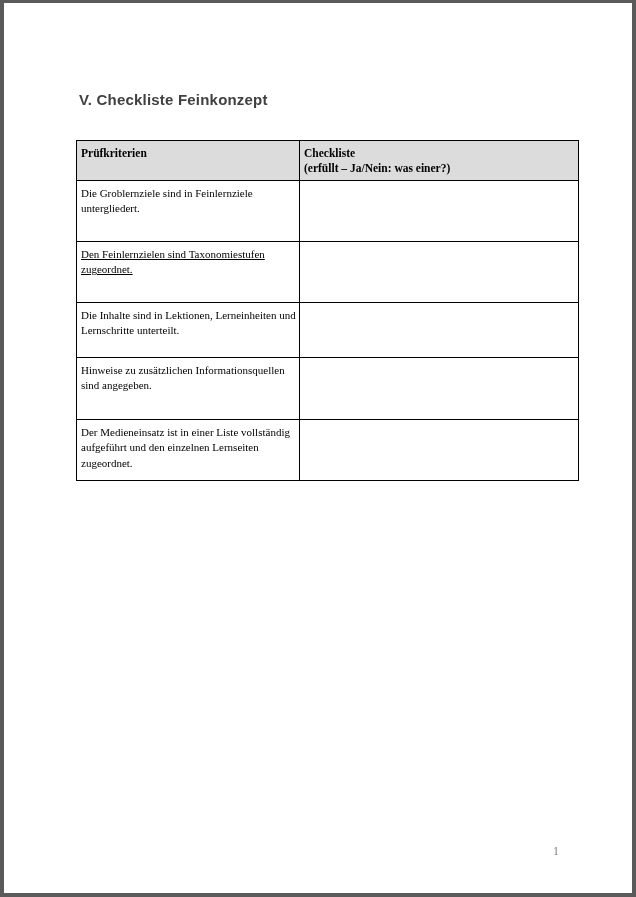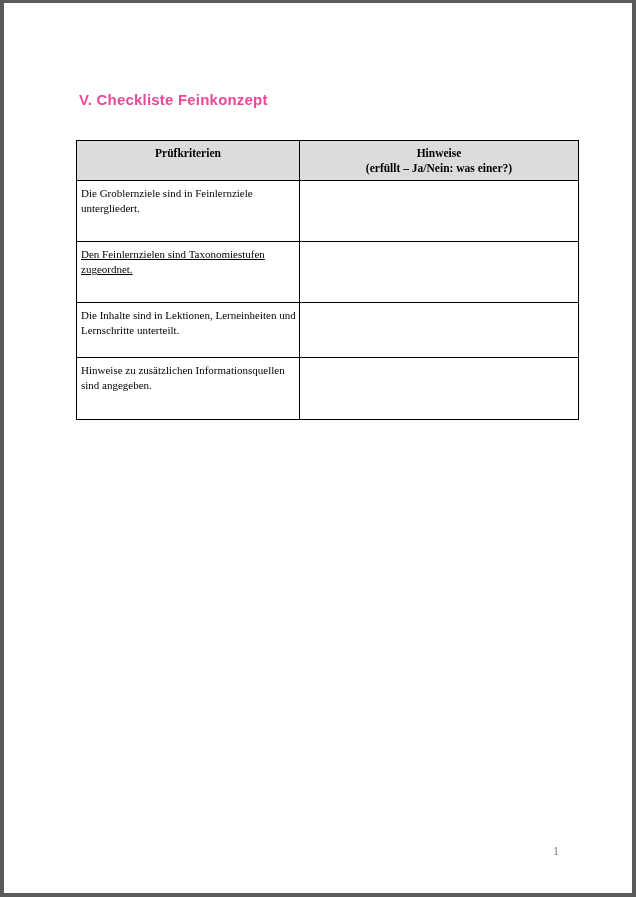--- a/index.html
+++ b/index.html
@@ -19,21 +19,21 @@
     font-family: "Liberation Serif", serif;
   }
   .doc-title {
     position: absolute;
     left: 75px;
     top: 88px;
     margin: 0;
     font-family: "Liberation Sans", sans-serif;
     font-size: 15px;
     font-weight: bold;
-    color: #ec4899;
+    color: #404040;
     letter-spacing: 0.2px;
   }
   table.checklist {
     position: absolute;
     left: 72px;
     top: 137px;
     width: 502px;
     border-collapse: collapse;
     table-layout: fixed;
     font-family: "Liberation Serif", serif;
@@ -49,21 +49,20 @@
     text-align: left;
   }
   table.checklist thead th {
     background: #dcdcdc;
     height: 40px;
     padding: 5px 4px 0 4px;
     font-weight: bold;
     font-size: 11.5px;
     line-height: 1.3;
     box-sizing: border-box;
-    text-align: center;
   }
   table.checklist tbody td {
     padding: 5px 2px 0 4px;
     line-height: 1.4;
     box-sizing: border-box;
   }
   
   table.checklist tbody tr:nth-child(1) { height: 61px; padding-left: 6px; }
   table.checklist tbody tr:nth-child(2) { height: 61px; text-decoration: underline; }
   table.checklist tbody tr:nth-child(3) { height: 55px; }
@@ -93,21 +92,21 @@
     <colgroup>
       <col class="c1">
       <col class="c2">
     </colgroup>
     <thead>
       <tr>
         <th>
           <span>Prüfkriterien</span>
         </th>
         <th>
-          <div>Hinweise</div>
+          <div>Checkliste</div>
           <div>(erfüllt – Ja/Nein: was einer?)</div>
         </th>
       </tr>
     </thead>
     <tbody>
   <tr>
     <td>Die Groblernziele sind in Feinlernziele untergliedert.</td>
     <td></td>
   </tr>
 
@@ -123,18 +122,22 @@
     <td>Die Inhalte sind in Lektionen, Lerneinheiten und Lernschritte unterteilt.</td>
     <td></td>
   </tr>
 
 
   <tr>
     <td>Hinweise zu zusätzlichen Informationsquellen sind angegeben.</td>
     <td></td>
   </tr>
 
+  <tr>
+    <td>Der Medieneinsatz ist in einer Liste vollständig aufgeführt und den einzelnen Lernseiten zugeordnet.</td>
+    <td></td>
+  </tr>
 </tbody>
   </table>
 
   <div class="page-number">1</div>
 
 </div>
 
 </body></html>

